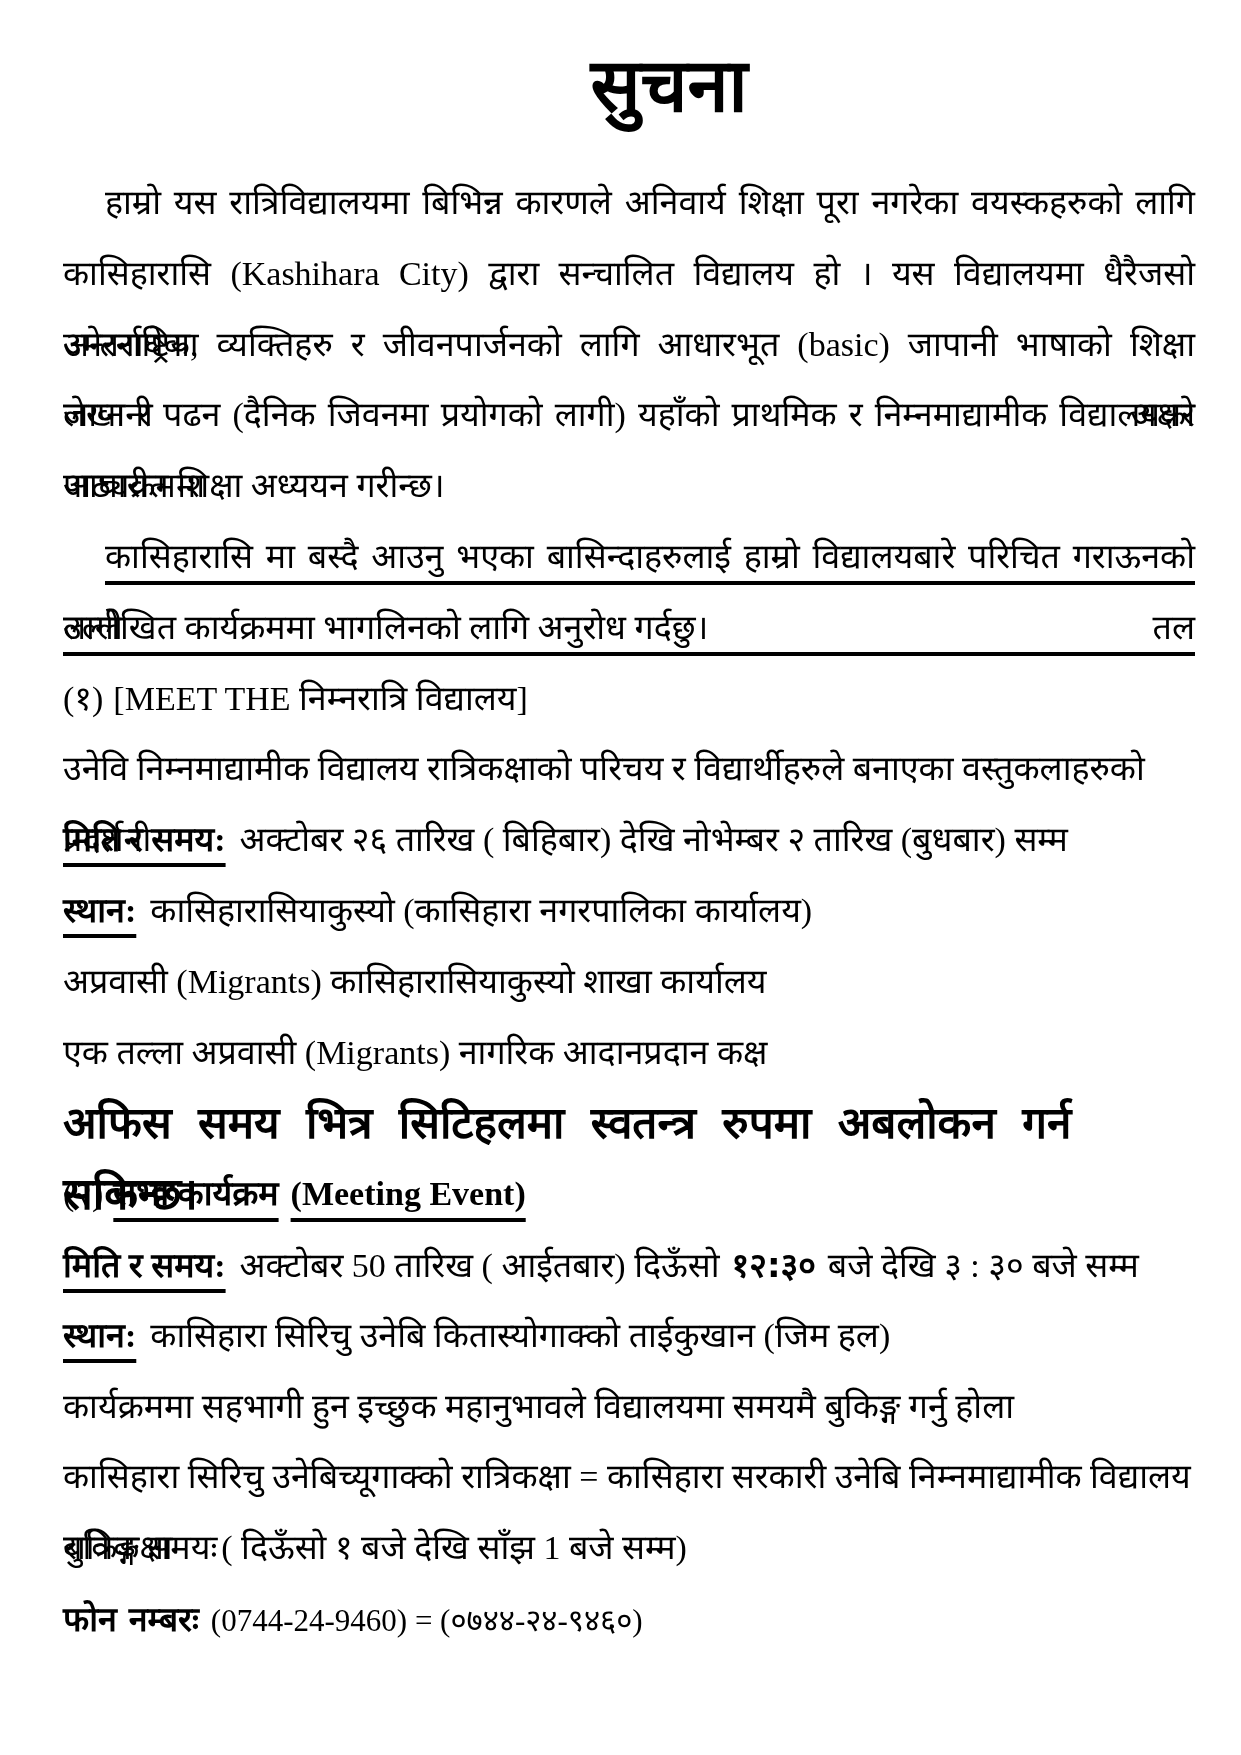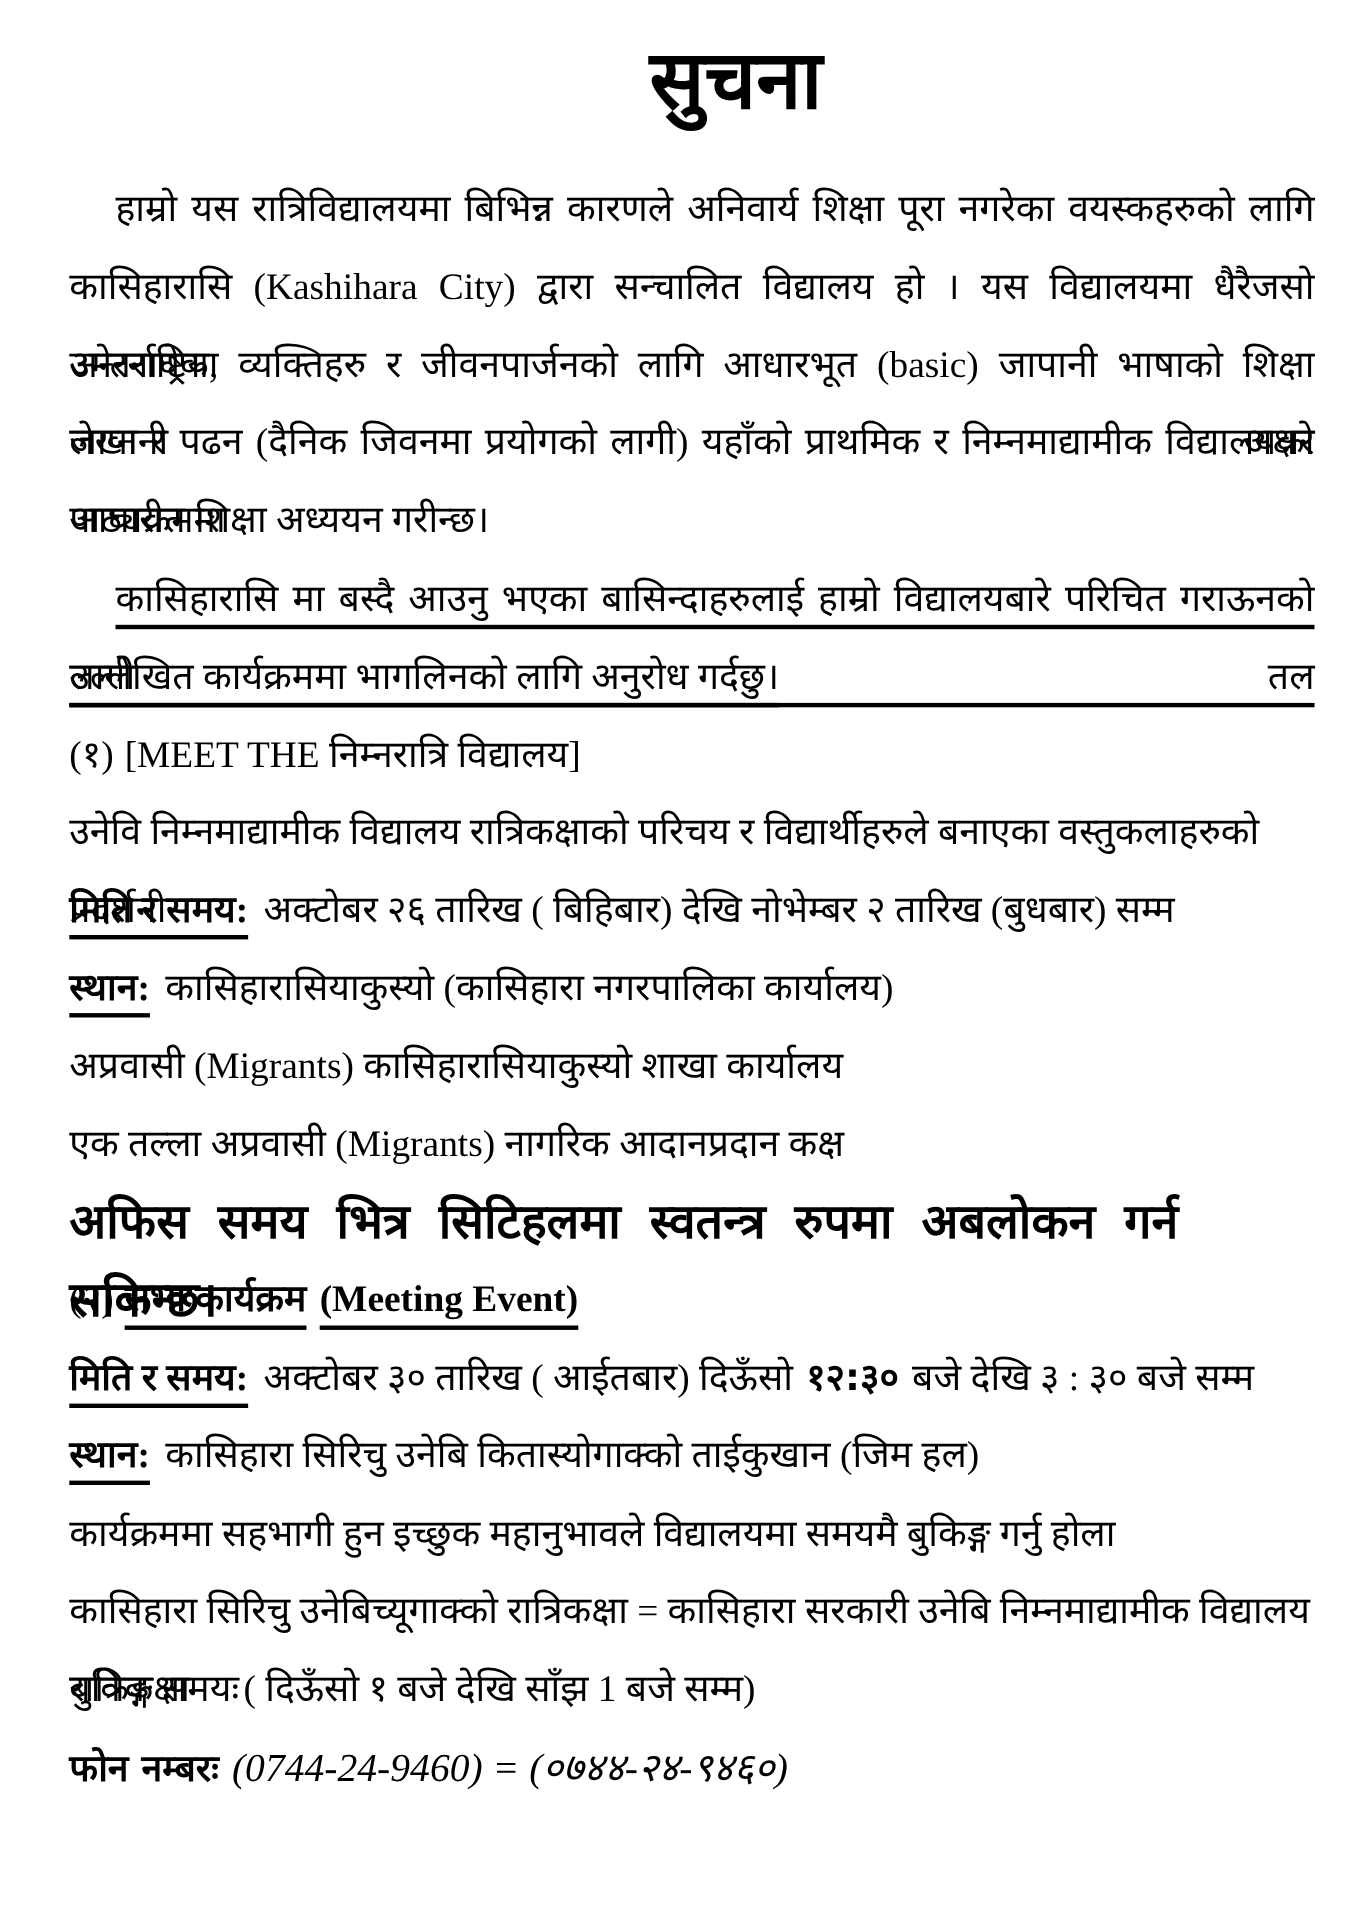--- a/index.html
+++ b/index.html
@@ -8,21 +8,21 @@
     background: #ffffff;
   }
   body {
     width: 1241px;
     height: 1755px;
     color: #000000;
     font-family: "Liberation Serif", "DejaVu Serif", serif;
     overflow: hidden;
   }
   .page {
-    padding: 18px 46px 0 63px;
+    padding: 30px 46px 0 63px;
   }
   .title {
     margin: 0;
     text-align: center;
     font-size: 74px;
     font-weight: bold;
     line-height: 112px;
     transform: translateX(40px);
   }
   .content {
@@ -65,21 +65,21 @@
   .chunky {
     font-family: "DejaVu Sans", "Liberation Sans", sans-serif;
     font-weight: bold;
   }
   .spread {
     word-spacing: 11px;
     font-size: 44px;
   }
   .num { margin-right: 10px; }
   .gap-r { margin-right: 12px; }
-  .phone-value { font-size: 36px; font-style: italic; }
+  .phone-value { font-size: 31px; }
 </style>
 </head>
 <body>
 
 <div class="page">
 
   <h1 class="title">सुचना</h1>
 
   <div class="content">
 
@@ -103,21 +103,21 @@
       <span class="lbl">स्थान:</span><span>कासिहारासियाकुस्यो (कासिहारा नगरपालिका कार्यालय)</span>
     </div>
     <div class="line"><span>अप्रवासी (Migrants) कासिहारासियाकुस्यो शाखा कार्यालय</span></div>
     <div class="line"><span>एक तल्ला अप्रवासी (Migrants) नागरिक आदानप्रदान कक्ष</span></div>
     <div class="line chunky spread"><span>अफिस समय भित्र सिटिहलमा स्वतन्त्र रुपमा अबलोकन गर्न सकिन्छ।</span></div>
 
     <div class="line">
       <span class="num">(२)</span><span class="u3 bold"><span class="gap-r">सभा कार्यक्रम</span><span>(Meeting Event)</span></span>
     </div>
     <div class="line">
-      <span class="lbl">मिति र समय:</span><span class="gap-r">अक्टोबर ३० तारिख ( आईतबार) दिऊँसो</span><span class="chunky gap-r">१२:३०</span><span>बजे देखि ३ : ३० बजे सम्म</span>
+      <span class="lbl">मिति र समय:</span><span class="gap-r">अक्टोबर 50 तारिख ( आईतबार) दिऊँसो</span><span class="chunky gap-r">१२:३०</span><span>बजे देखि ३ : ३० बजे सम्म</span>
     </div>
     <div class="line">
       <span class="lbl">स्थान:</span><span>कासिहारा सिरिचु उनेबि कितास्योगाक्को ताईकुखान (जिम हल)</span>
     </div>
     <div class="line"><span>कार्यक्रममा सहभागी हुन इच्छुक महानुभावले विद्यालयमा समयमै बुकिङ्ग गर्नु होला</span></div>
     <div class="line"><span>कासिहारा सिरिचु उनेबिच्यूगाक्को रात्रिकक्षा = कासिहारा सरकारी उनेबि निम्नमाद्यामीक विद्यालय रात्रिकक्षा</span></div>
     <div class="line">
       <span class="lbl-plain">बुकिङ्ग समयः</span><span>( दिऊँसो १ बजे देखि साँझ 1 बजे सम्म)</span>
     </div>
 

